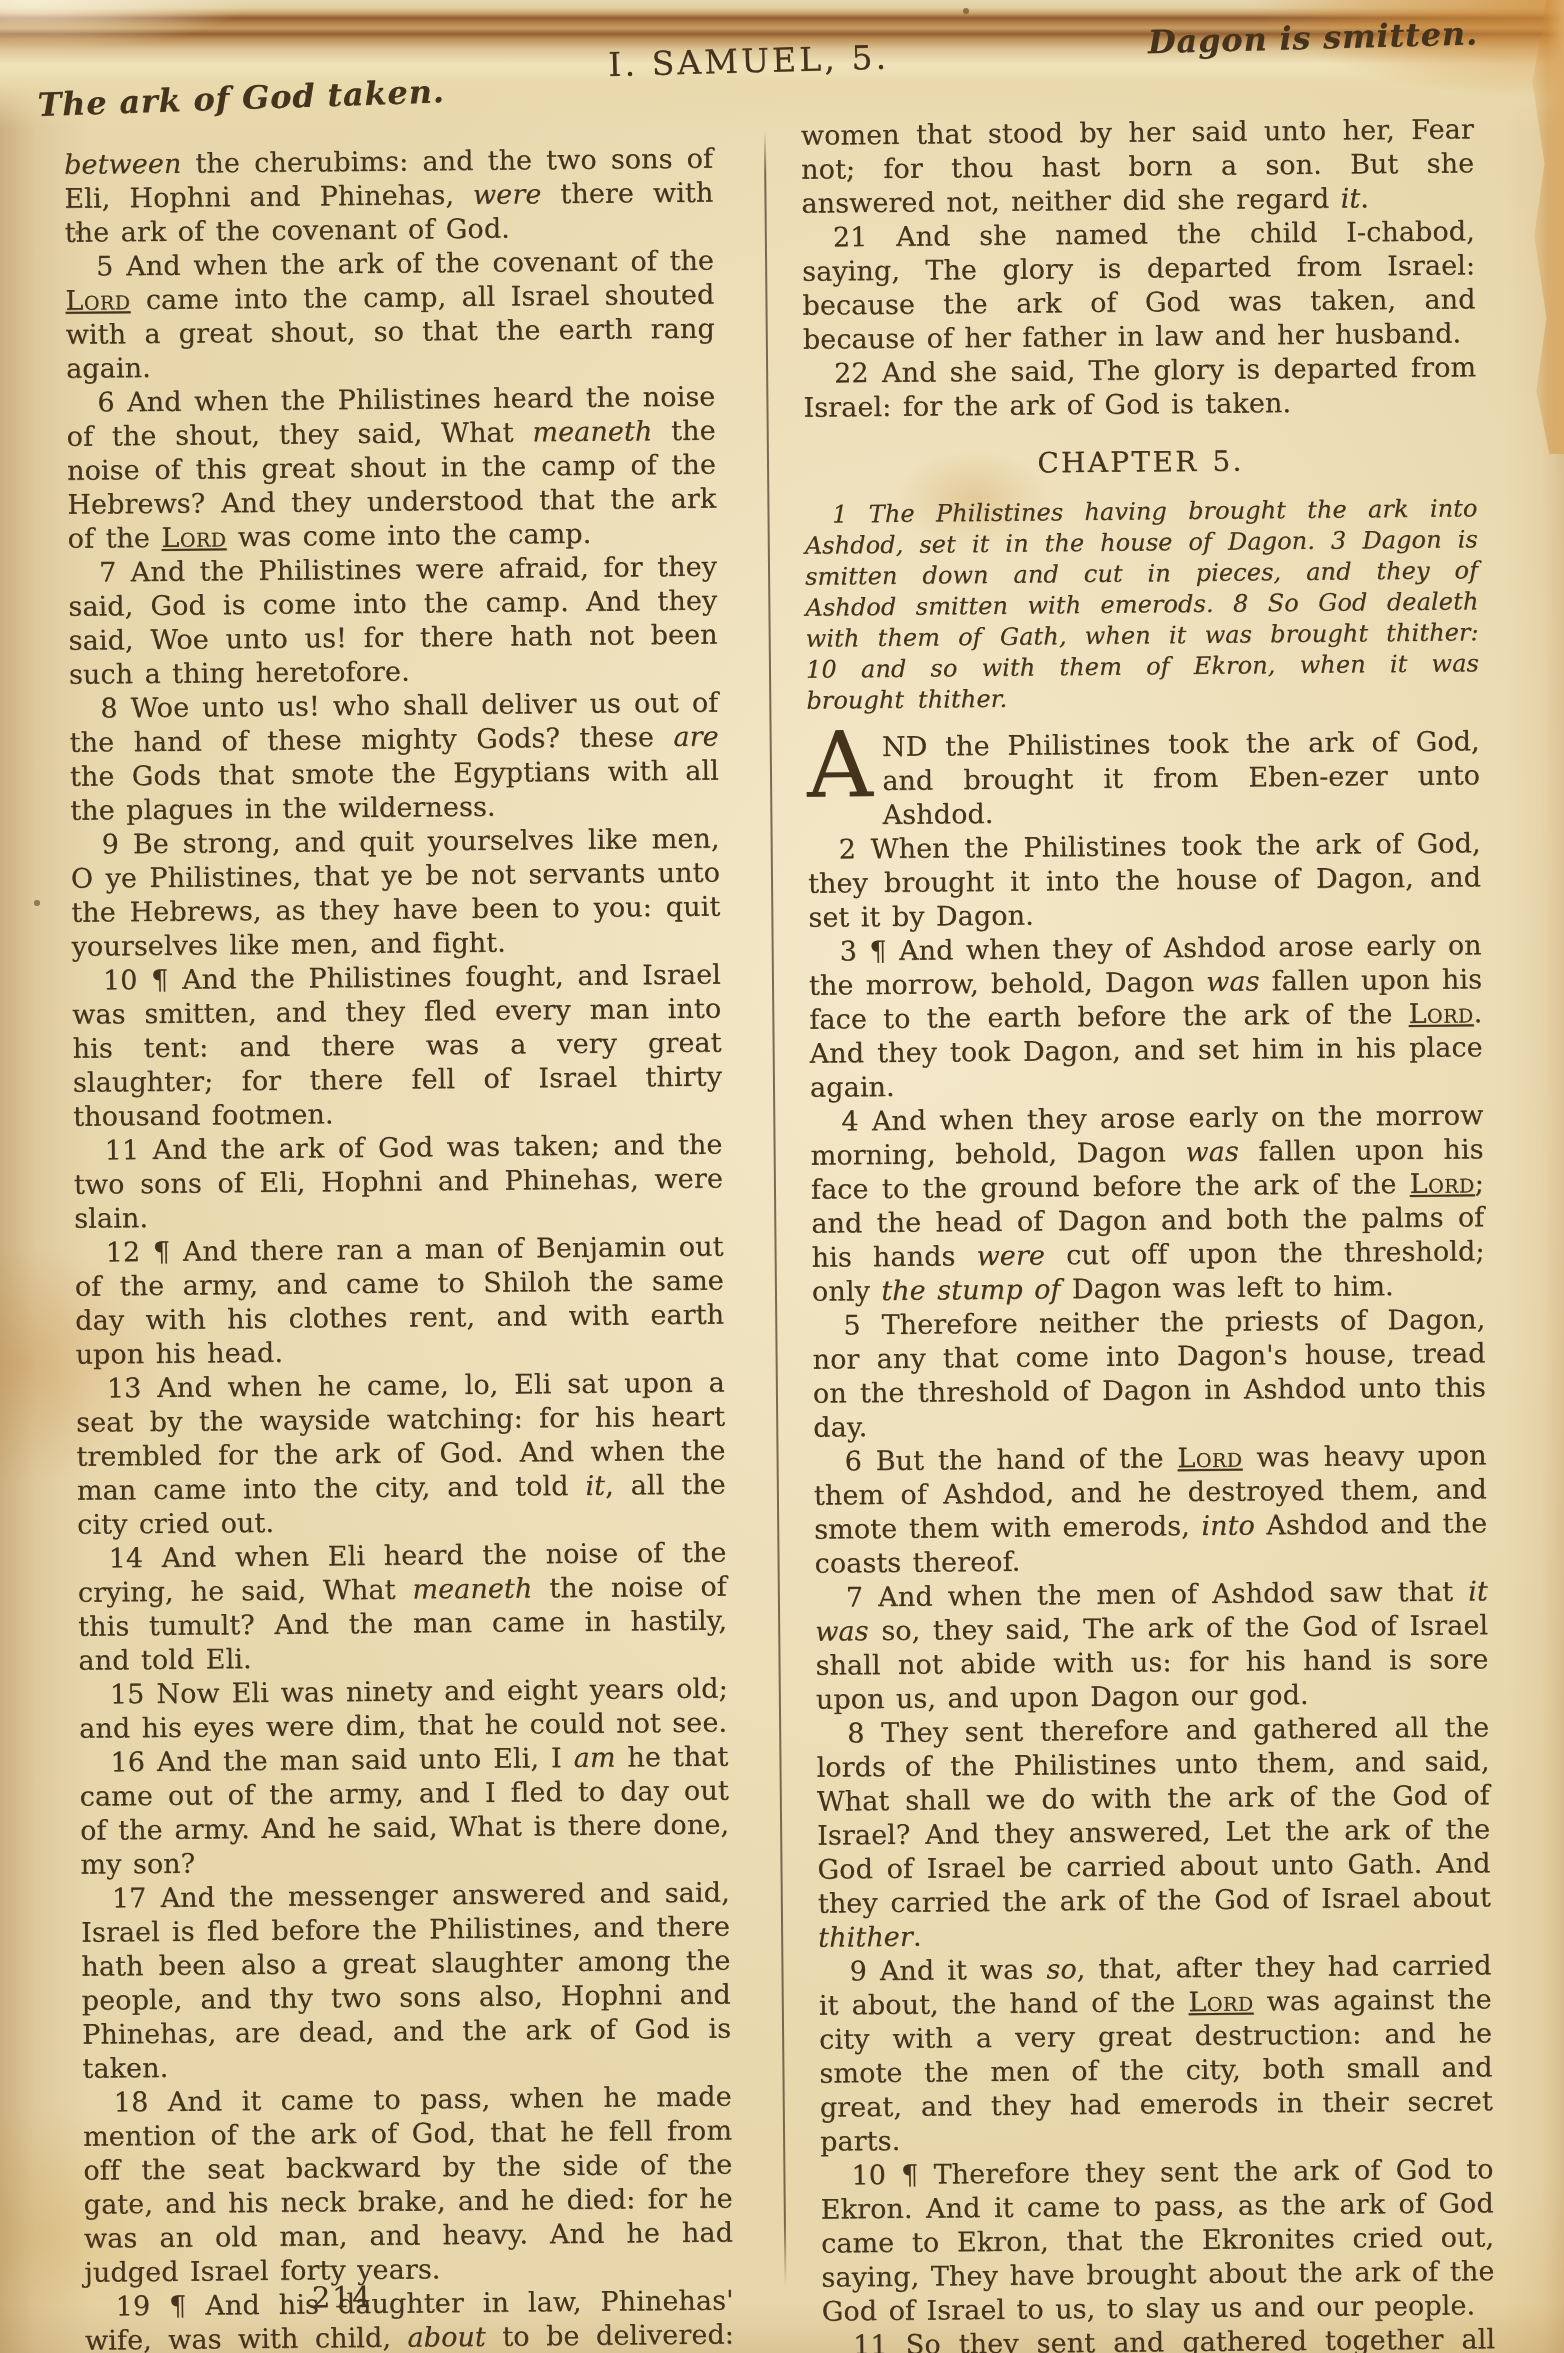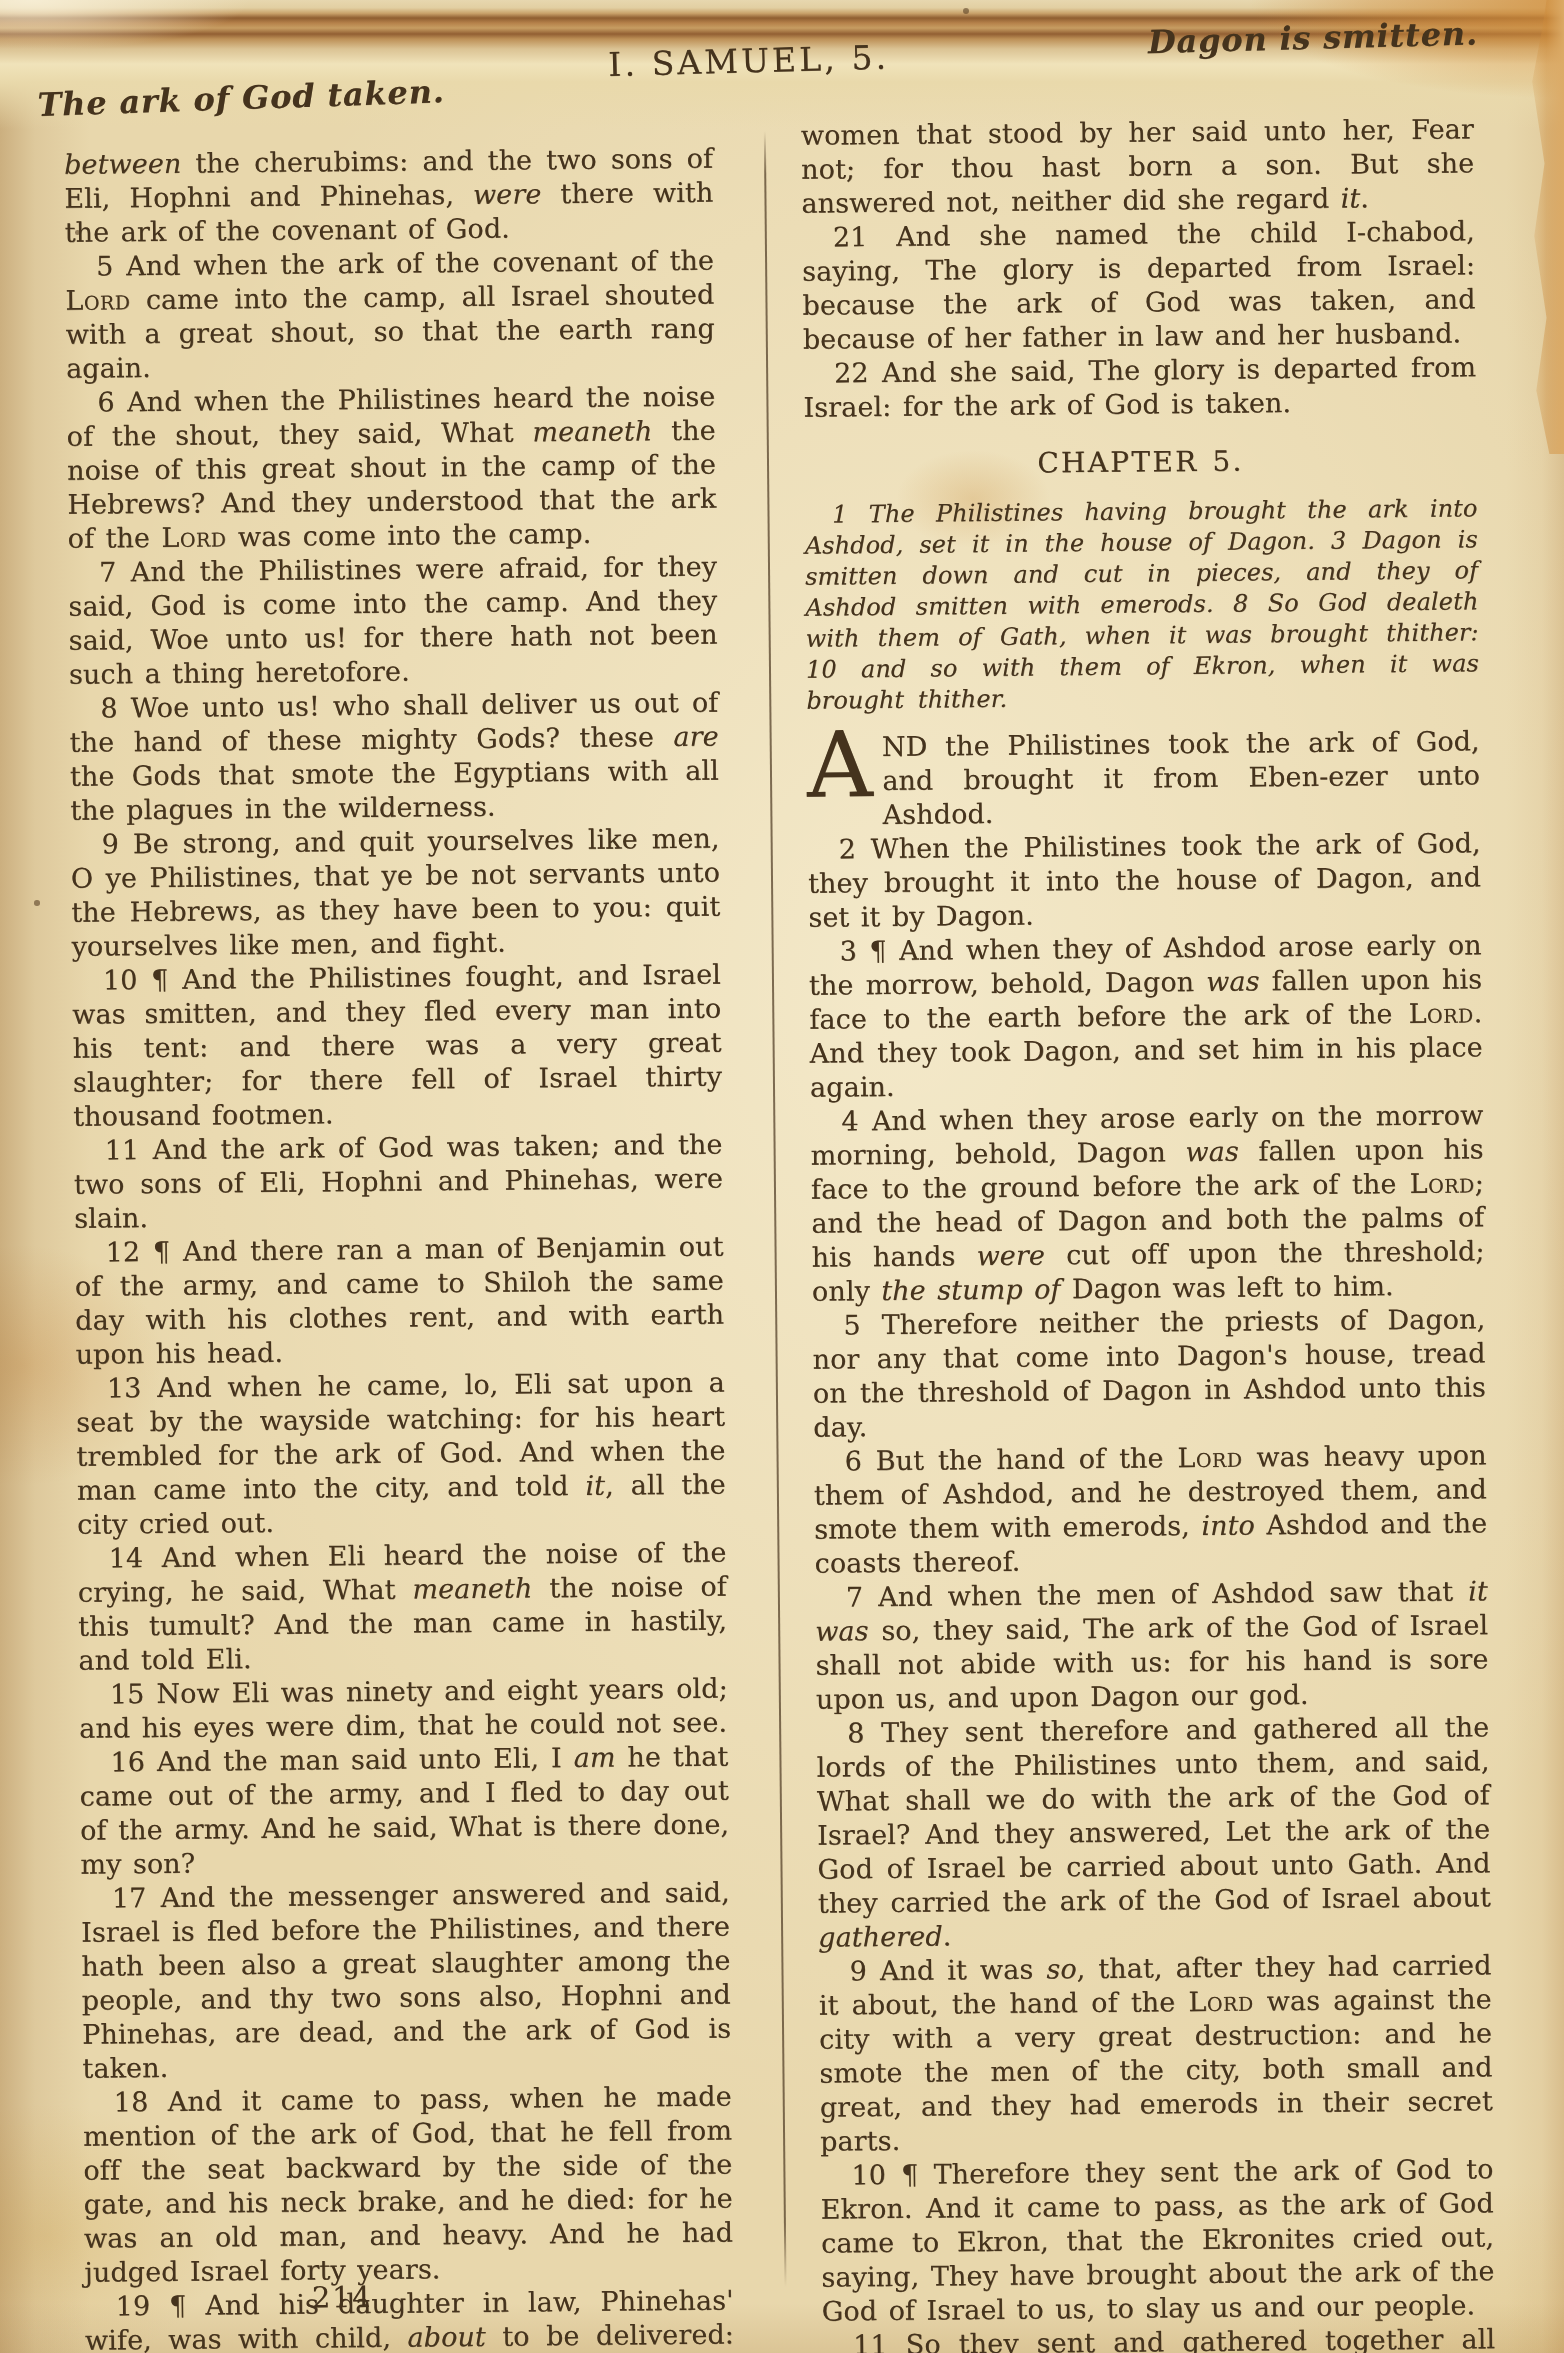--- a/index.html
+++ b/index.html
@@ -49,21 +49,21 @@
   .col-left{left:75px;top:141px;width:649px;}
   .col-right{left:812px;top:119px;width:673px;}
   .col p{margin:0;padding:0;text-indent:1.15em;}
   .col p.cont{text-indent:0;}
   .col p.chapter-heading{text-align:center;text-indent:0;font-size:28px;letter-spacing:2.3px;
     margin:23.5px 0 17px 0;}
   .col p.summary{font-style:italic;font-size:24px;line-height:31px;margin-bottom:14px;word-spacing:0.25em;}
   .col p.dropcap-p{text-indent:0;}
   .cap{float:left;font-size:91px;line-height:69px;height:69px;padding:0 9.4px 0 0;font-style:normal;}
   .it{font-style:italic;}
-  .sc{font-variant:small-caps;letter-spacing:0.5px;}
+  .sc{font-variant:small-caps;letter-spacing:0.5px;text-decoration:underline;}
   .page-number{position:absolute;left:274px;top:2276px;width:117px;text-align:center;font-size:29px;
     letter-spacing:1.6px;text-shadow:0.2px 0.2px 0.6px rgba(69,51,29,0.5);}
 </style>
 </head>
 <body>
 
 <div class="page">
   <div class="top-edge"></div>
   <div class="right-edge"></div>
   <div class="speck" style="left:75px;top:230px;width:4.7px;height:4.7px;"></div>
@@ -101,21 +101,21 @@
         <p class="verse"><span>22 And she said, The glory is departed from Israel: for the ark of God is taken.</span></p>
         <p class="chapter-heading"><span>CHAPTER 5.</span></p>
         <p class="summary"><span>1 The Philistines having brought the ark into Ashdod, set it in the house of Dagon. 3 Dagon is smitten down and cut in pieces, and they of Ashdod smitten with emerods. 8 So God dealeth with them of Gath, when it was brought thither: 10 and so with them of Ekron, when it was brought thither.</span></p>
         <p class="dropcap-p"><span class="cap">A</span><span>ND the Philistines took the ark of God, and brought it from Eben-ezer unto Ashdod.</span></p>
         <p class="verse"><span>2 When the Philistines took the ark of God, they brought it into the house of Dagon, and set it by Dagon.</span></p>
         <p class="verse"><span>3 ¶ And when they of Ashdod arose early on the morrow, behold, Dagon </span><span class="it">was</span><span> fallen upon his face to the earth before the ark of the </span><span class="sc">Lord</span><span>. And they took Dagon, and set him in his place again.</span></p>
         <p class="verse"><span>4 And when they arose early on the morrow morning, behold, Dagon </span><span class="it">was</span><span> fallen upon his face to the ground before the ark of the </span><span class="sc">Lord</span><span>; and the head of Dagon and both the palms of his hands </span><span class="it">were</span><span> cut off upon the threshold; only </span><span class="it">the stump of</span><span> Dagon was left to him.</span></p>
         <p class="verse"><span>5 Therefore neither the priests of Dagon, nor any that come into Dagon's house, tread on the threshold of Dagon in Ashdod unto this day.</span></p>
         <p class="verse"><span>6 But the hand of the </span><span class="sc">Lord</span><span> was heavy upon them of Ashdod, and he destroyed them, and smote them with emerods, </span><span class="it">into</span><span> Ashdod and the coasts thereof.</span></p>
         <p class="verse"><span>7 And when the men of Ashdod saw that </span><span class="it">it was</span><span> so, they said, The ark of the God of Israel shall not abide with us: for his hand is sore upon us, and upon Dagon our god.</span></p>
-        <p class="verse"><span>8 They sent therefore and gathered all the lords of the Philistines unto them, and said, What shall we do with the ark of the God of Israel? And they answered, Let the ark of the God of Israel be carried about unto Gath. And they carried the ark of the God of Israel about </span><span class="it">gathered</span><span>.</span></p>
+        <p class="verse"><span>8 They sent therefore and gathered all the lords of the Philistines unto them, and said, What shall we do with the ark of the God of Israel? And they answered, Let the ark of the God of Israel be carried about unto Gath. And they carried the ark of the God of Israel about </span><span class="it">thither</span><span>.</span></p>
         <p class="verse"><span>9 And it was </span><span class="it">so</span><span>, that, after they had carried it about, the hand of the </span><span class="sc">Lord</span><span> was against the city with a very great destruction: and he smote the men of the city, both small and great, and they had emerods in their secret parts.</span></p>
         <p class="verse"><span>10 ¶ Therefore they sent the ark of God to Ekron. And it came to pass, as the ark of God came to Ekron, that the Ekronites cried out, saying, They have brought about the ark of the God of Israel to us, to slay us and our people.</span></p>
         <p class="verse"><span>11 So they sent and gathered together all the lords of the Philistines, and said, Send away the ark of the God of Israel, and let</span></p>
       </div>
 
     <div class="page-number">214</div>
   </div>
 </div>
 
 

